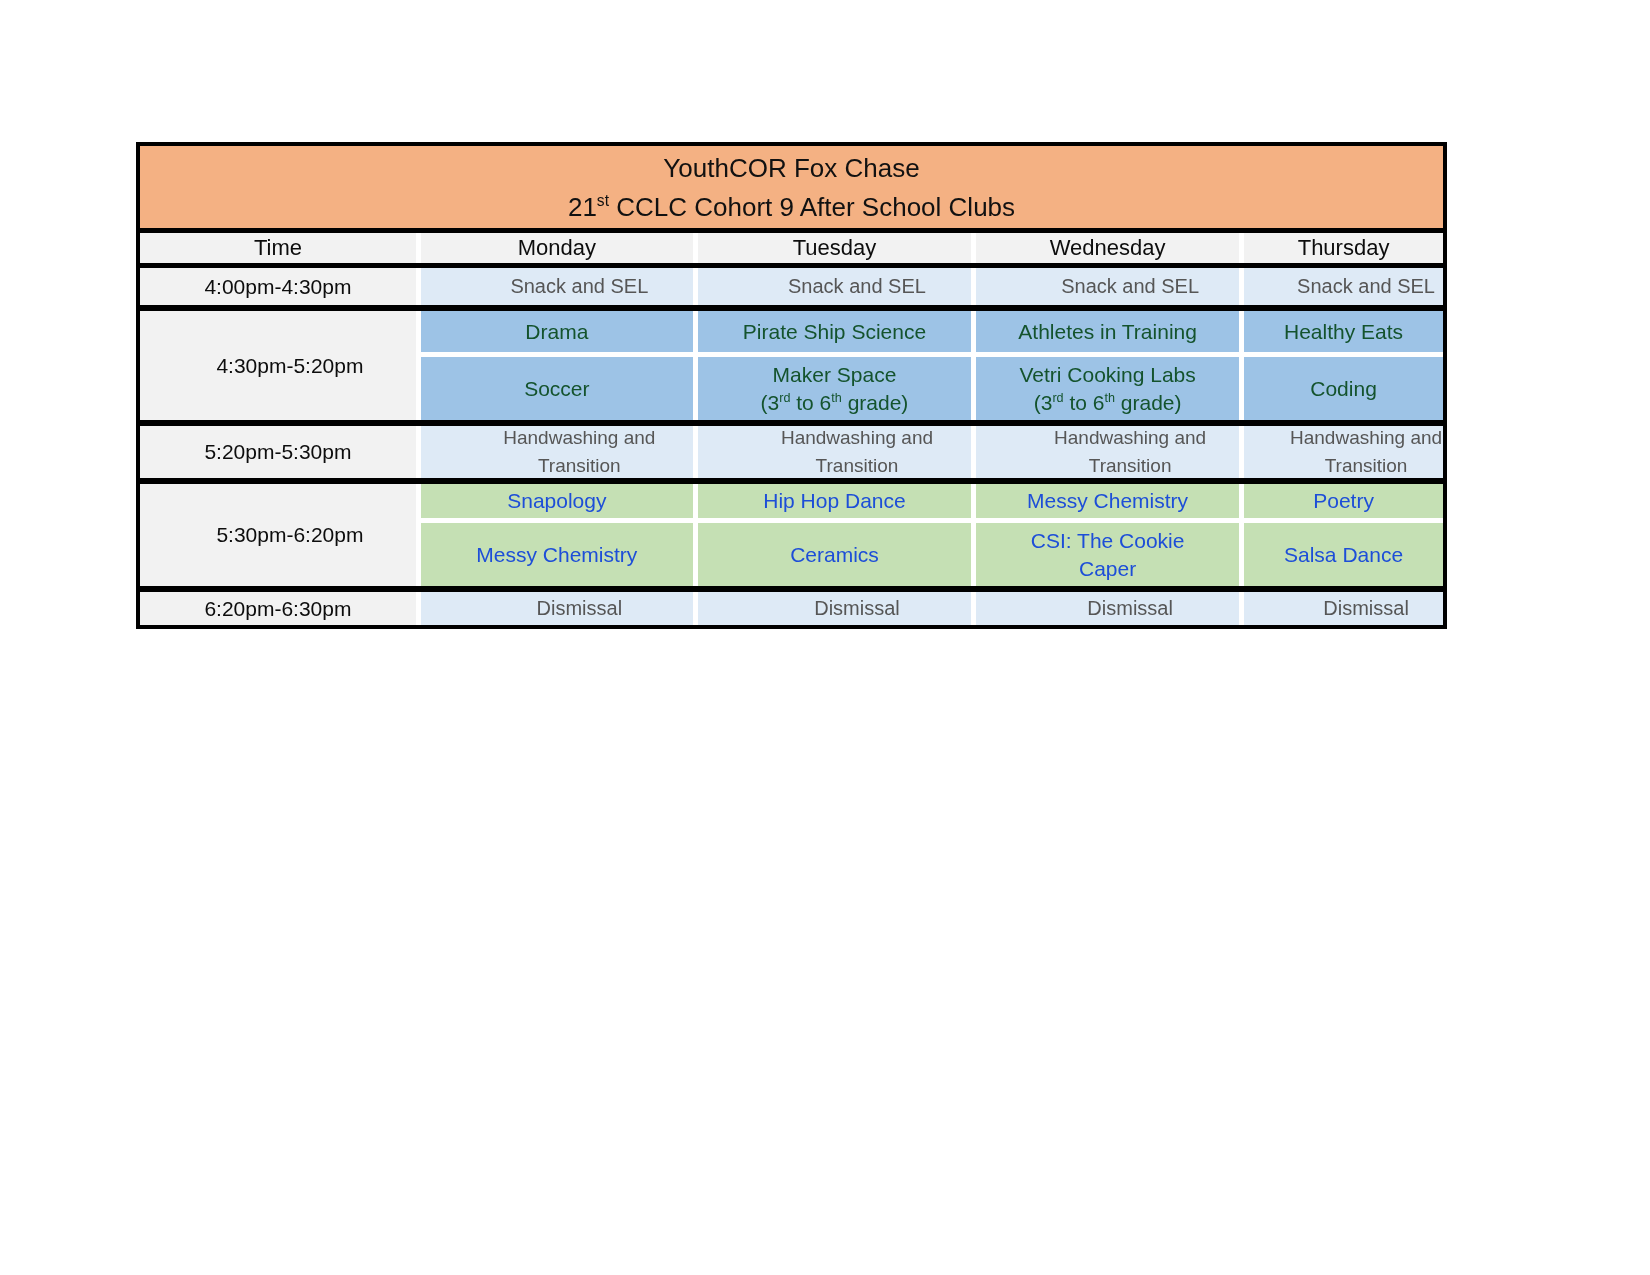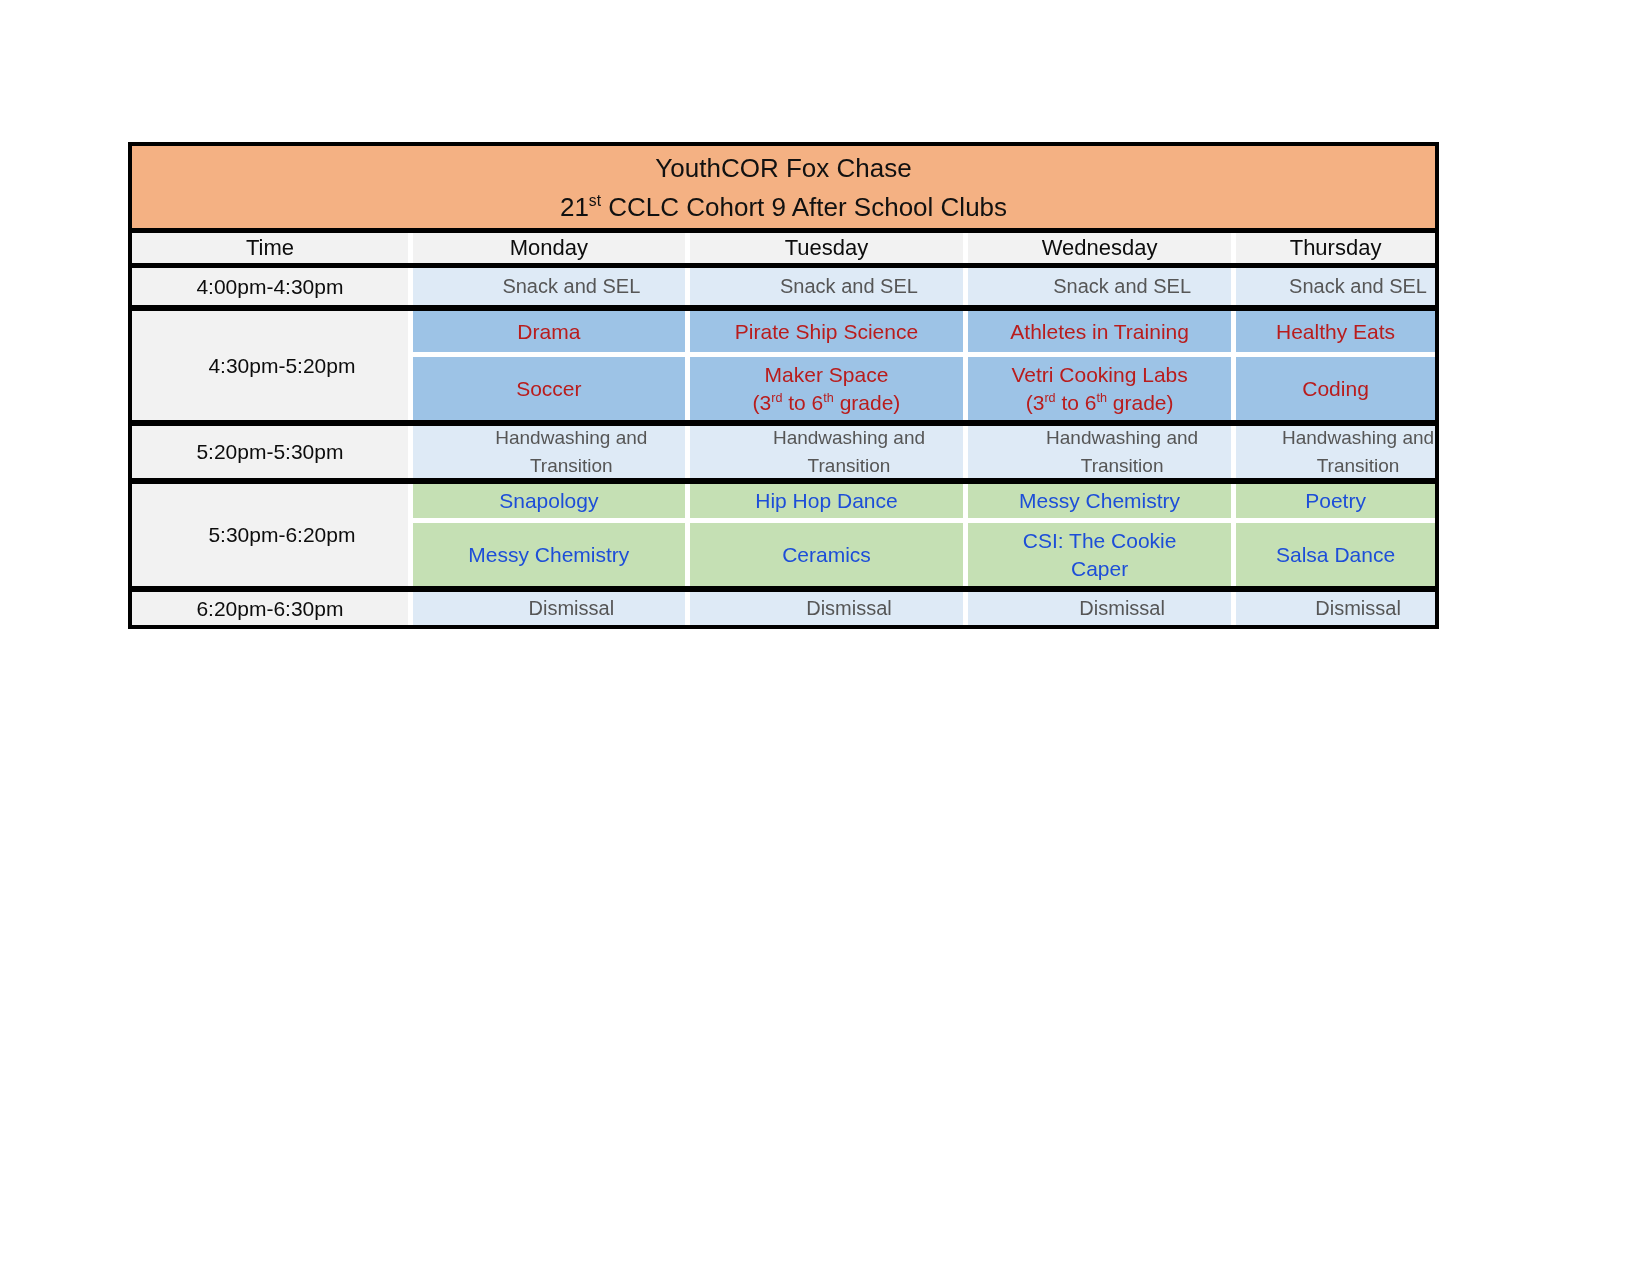--- a/index.html
+++ b/index.html
@@ -7,21 +7,21 @@
     padding: 0;
     background: #ffffff;
     width: 1650px;
     height: 1275px;
     font-family: "Liberation Sans", sans-serif;
   }
   .page { position: relative; width: 1650px; height: 1275px; background: #fff; }
 
   .table-wrap {
     position: absolute;
-    left: 128px;
+    left: 136px;
     top: 142px;
     width: 1303px;
     border: 4px solid #000;
     background: #fff;
     box-sizing: content-box;
   }
 
   .sep { height: 5px; background: #000; }
   .sep.thick { height: 6px; }
 
@@ -53,21 +53,21 @@
     display: flex;
     align-items: center;
     justify-content: center;
     text-align: center;
     overflow: hidden;
   }
   .cell.col { flex-direction: column; line-height: 1.3; }
 
   .gray { background: #F2F2F2; color: #0d0d0d; }
   .lb   { background: #DEEAF6; color: #565656; padding-left: 45px; }
-  .mb   { background: #9DC3E6; color: #b91c1c; }
+  .mb   { background: #9DC3E6; color: #14532d; }
   .grn  { background: #C5E0B4; color: #1d4ed8; }
 
   .header-band .cell { font-size: 22px; color: #0d0d0d; }
   .time-cell { font-size: 21px; color: #0d0d0d; }
   .span2 { grid-row: 1 / span 2; padding-left: 24px; }
 
   .fs21 { font-size: 21px; }
   .fs20 { font-size: 20px; }
   .fs19 { font-size: 19px; line-height: 1.45; }
 

